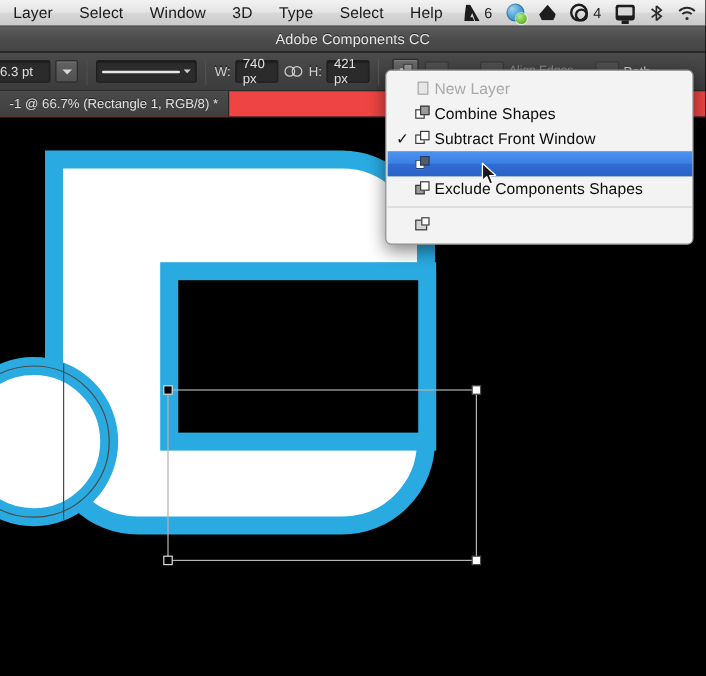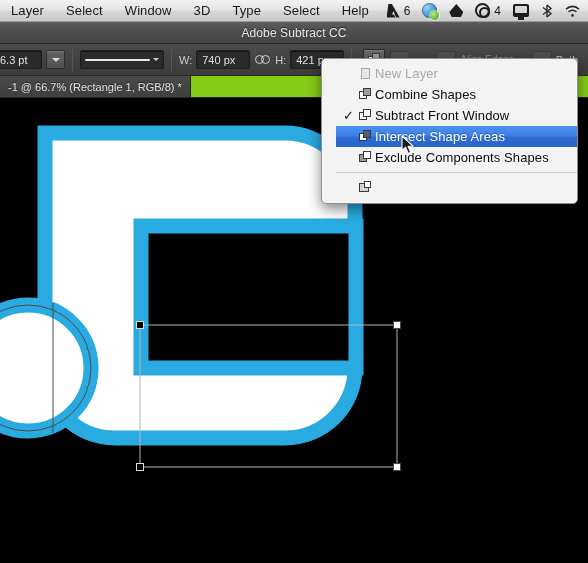--- a/index.html
+++ b/index.html
@@ -113,21 +113,21 @@
     box-shadow: inset 0 1px 0 rgba(255,255,255,.13);
   }
   .caret-d { width: 0; height: 0; border-left: 4px solid transparent; border-right: 4px solid transparent; border-top: 4px solid #d7d7d7; }
   .stroke-preview {
     width: 84px; height: 19px; background: #2b2b2b; border: 1px solid #1e1e1e;
     border-radius: 2px; display: flex; align-items: center; padding: 0 4px;
     box-shadow: inset 0 1px 1px rgba(0,0,0,.5);
   }
   .stroke-line { flex: 1; height: 2px; background: #e8e8e8; border-radius: 1px; }
   .stroke-caret { width: 0; height: 0; border-left: 3px solid transparent; border-right: 3px solid transparent; border-top: 3px solid #cfcfcf; margin-left: 3px; }
-  .wfield { width: 54px; text-align: right; }
+  .wfield { width: 36px; }
   .link-ico {
     width: 15px; height: 11px; position: relative; margin: 0 5px;
   }
   .link-ico b, .link-ico i {
     position: absolute; top: 1px; width: 9px; height: 9px;
     border: 1.6px solid #cfcfcf; border-radius: 5px;
   }
   .link-ico b { left: 0; }
   .link-ico i { right: 0; }
   .ob-shape-btn {
@@ -139,21 +139,21 @@
   .ob-ghost {
     width: 20px; height: 18px; border-radius: 2px; background: #4f4f4f;
     border: 1px solid #3a3a3a; margin-left: 5px;
   }
   .ob-ghost-txt { font-size: 10px; color: #8b8b8b; margin-left: 4px; }
   .ob-right-text { font-size: 11px; color: #cfcfcf; margin-left: 4px; }
 
   
   .doctab-row {
     position: absolute; top: 76px; left: 0; width: 588px; height: 22px;
-    background: #84cc16;
+    background: #ef4444;
     border-bottom: 1px solid #222;
     display: flex; align-items: stretch;
   }
   .doctab {
     background: linear-gradient(to bottom, #4a4a4a, #3f3f3f);
     border-right: 1px solid #262626;
     display: flex; align-items: center; padding: 0 8px;
     font-size: 11px; color: #e2e2e2; white-space: nowrap;
     text-shadow: 0 -1px 0 rgba(0,0,0,.5);
   }
@@ -164,21 +164,21 @@
     background: #000; overflow: hidden;
   }
   .canvas svg { position: absolute; left: 0; top: 0; }
 
   
   .dropdown {
     position: absolute; left: 321px; top: 58px; width: 257px;
     background: #f3f3f3;
     border: 1px solid #8d8d8d; border-radius: 5px;
     box-shadow: 0 5px 14px rgba(0,0,0,.48), 0 0 0 1px rgba(255,255,255,.25) inset;
-    padding: 4px 0 5px 14px;
+    padding: 4px 0 5px 1px;
     z-index: 40;
     font-size: 13px; color: #0b0b0b;
   }
   .dd-item {
     height: 21px; display: flex; align-items: center;
     padding: 0 10px 0 6px; white-space: nowrap;
   }
   .dd-check {
     width: 13px; font-size: 13px; color: #111; text-align: center; flex: none;
     line-height: 1;
@@ -265,21 +265,21 @@
         <svg width="15" height="12" viewBox="0 0 15 12">
           <path d="M1 4.2 A9 9 0 0 1 14 4.2" fill="none" stroke="#2a2a2a" stroke-width="1.6"></path>
           <path d="M3.6 6.8 A5.6 5.6 0 0 1 11.4 6.8" fill="none" stroke="#2a2a2a" stroke-width="1.6"></path>
           <circle cx="7.5" cy="10.4" r="1.3" fill="#2a2a2a"></circle>
         </svg>
       </div>
     </div>
   </div>
 
   <div class="titlebar">
-    <span class="titlebar-text">Adobe Subtract CC</span>
+    <span class="titlebar-text">Adobe Components CC</span>
   </div>
 
   <div class="optionsbar">
     <div class="field stroke-w">
       <span>6.3 pt</span>
     </div>
     <div class="mini-btn" style="margin-left:4px;">
       <span class="caret-d"></span>
     </div>
 
@@ -394,21 +394,20 @@
     </div>
 
     <div class="dd-item selected">
       <span class="dd-check"></span>
       <span class="dd-ico">
           <span class="gl gl-intersect">
             <b></b>
             <i></i>
           </span>
         </span>
-      <span class="dd-label">Intersect Shape Areas</span>
     </div>
 
     <div class="dd-item">
       <span class="dd-check"></span>
       <span class="dd-ico">
           <span class="gl gl-exclude">
             <b></b>
             <i></i>
           </span>
         </span>

